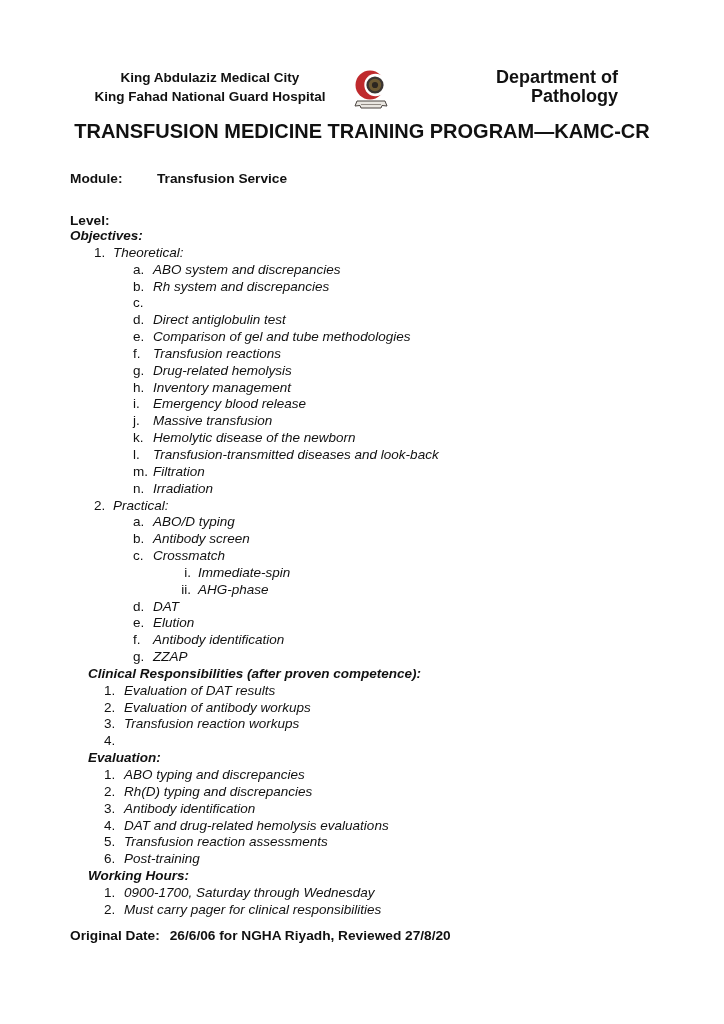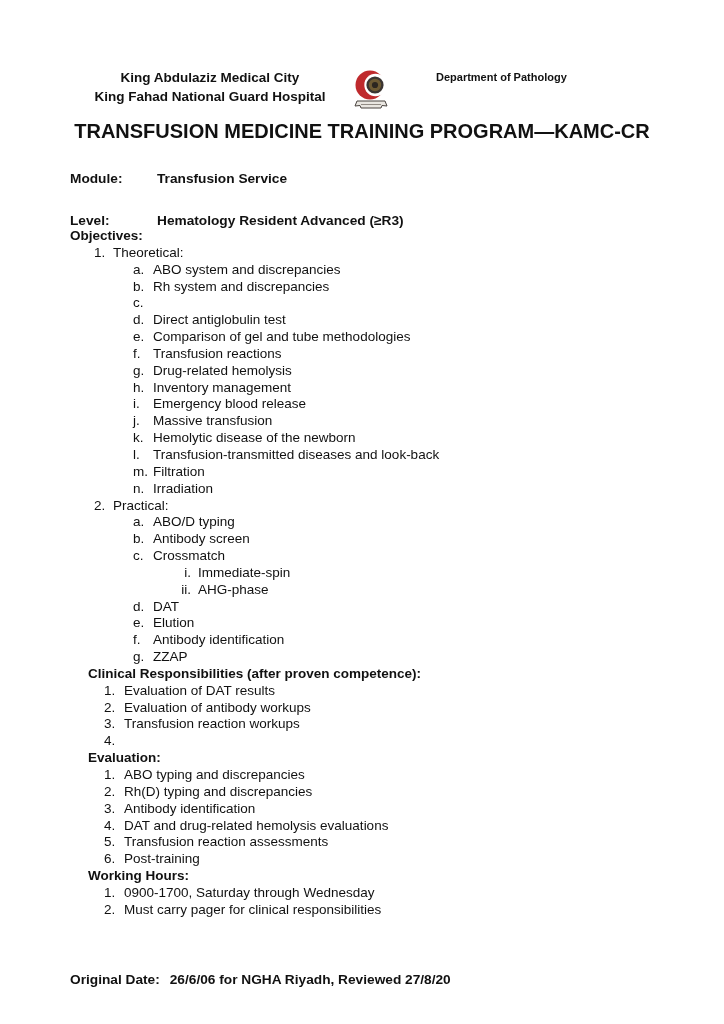--- a/index.html
+++ b/index.html
@@ -8,45 +8,45 @@
     width:724px;height:1024px;
     background:#ffffff;
     color:#111;
     font-family:"Liberation Sans","DejaVu Sans",sans-serif;
     overflow:hidden;
   }
   
   .hdr{position:absolute;top:68px;left:0;width:724px;height:48px;}
   .hdr .org{position:absolute;left:70px;width:280px;text-align:center;
     font-weight:bold;font-size:13.5px;line-height:19px;}
-  .hdr .dept{position:absolute;left:436px;width:182px;text-align:left;
-    font-weight:bold;font-size:11px;line-height:19px;}
+  .hdr .dept{position:absolute;left:436px;width:182px;text-align:right;
+    font-weight:bold;font-size:18px;line-height:19px;}
   .hdr .crest{position:absolute;left:352px;top:0px;width:38px;height:44px;}
   
   .doc-title{position:absolute;top:120px;left:0;width:724px;text-align:center;
     font-weight:bold;font-size:20px;letter-spacing:0px;}
   
   .meta{position:absolute;top:169px;left:70px;width:600px;font-size:13.7px;font-weight:bold;}
   .meta .row{display:flex;line-height:19px;}
   .meta .row + .row{margin-top:23px;}
   .meta .lab{width:87px;flex:0 0 87px;}
   
   .outline{position:absolute;top:228px;left:70px;width:640px;
     font-size:13.5px;line-height:16.85px;}
   .line{display:flex;white-space:nowrap;}
   .line .marker{flex:0 0 auto;}
-  .line .txt{flex:0 0 auto;}
+  .line .txt{flex:0 0 auto;font-style:italic;}
   .lv0{font-weight:bold;}
   .lv1{padding-left:24px;}  .lv1 .marker{width:19px;}
   .lv2{padding-left:63px;}  .lv2 .marker{width:20px;}
   .lv3{padding-left:99px;}  .lv3 .marker{width:22px;text-align:right;margin-right:7px;}
   .sh {padding-left:18px;font-weight:bold;}
   .sn {padding-left:34px;} .sn .marker{width:20px;}
   
-  .footer{position:absolute;top:972px;left:70px;font-size:13.7px;font-weight:bold;display:flex;}
+  .footer{position:absolute;top:928px;left:70px;font-size:13.7px;font-weight:bold;display:flex;}
   .footer .lab{margin-right:10px;}
 </style>
 </head>
 <body>
 
 <div class="page">
 
   <div class="hdr">
     <div class="org">
       <div>King Abdulaziz Medical City</div>
@@ -75,21 +75,20 @@
 
   <div class="doc-title">TRANSFUSION MEDICINE TRAINING PROGRAM—KAMC-CR</div>
 
   <div class="meta">
     <div class="row">
       <span class="lab">Module:</span>
       <span class="val">Transfusion Service</span>
     </div>
     <div class="row">
       <span class="lab">Level:</span>
-      <span class="val">Hematology Resident Advanced (≥R3)</span>
     </div>
   </div>
 
   <div class="outline">
       <div class="line lv0">
         <span class="txt">Objectives:</span>
       </div>
       <div class="line lv1">
         <span class="marker">1.</span>
         <span class="txt">Theoretical:</span>

